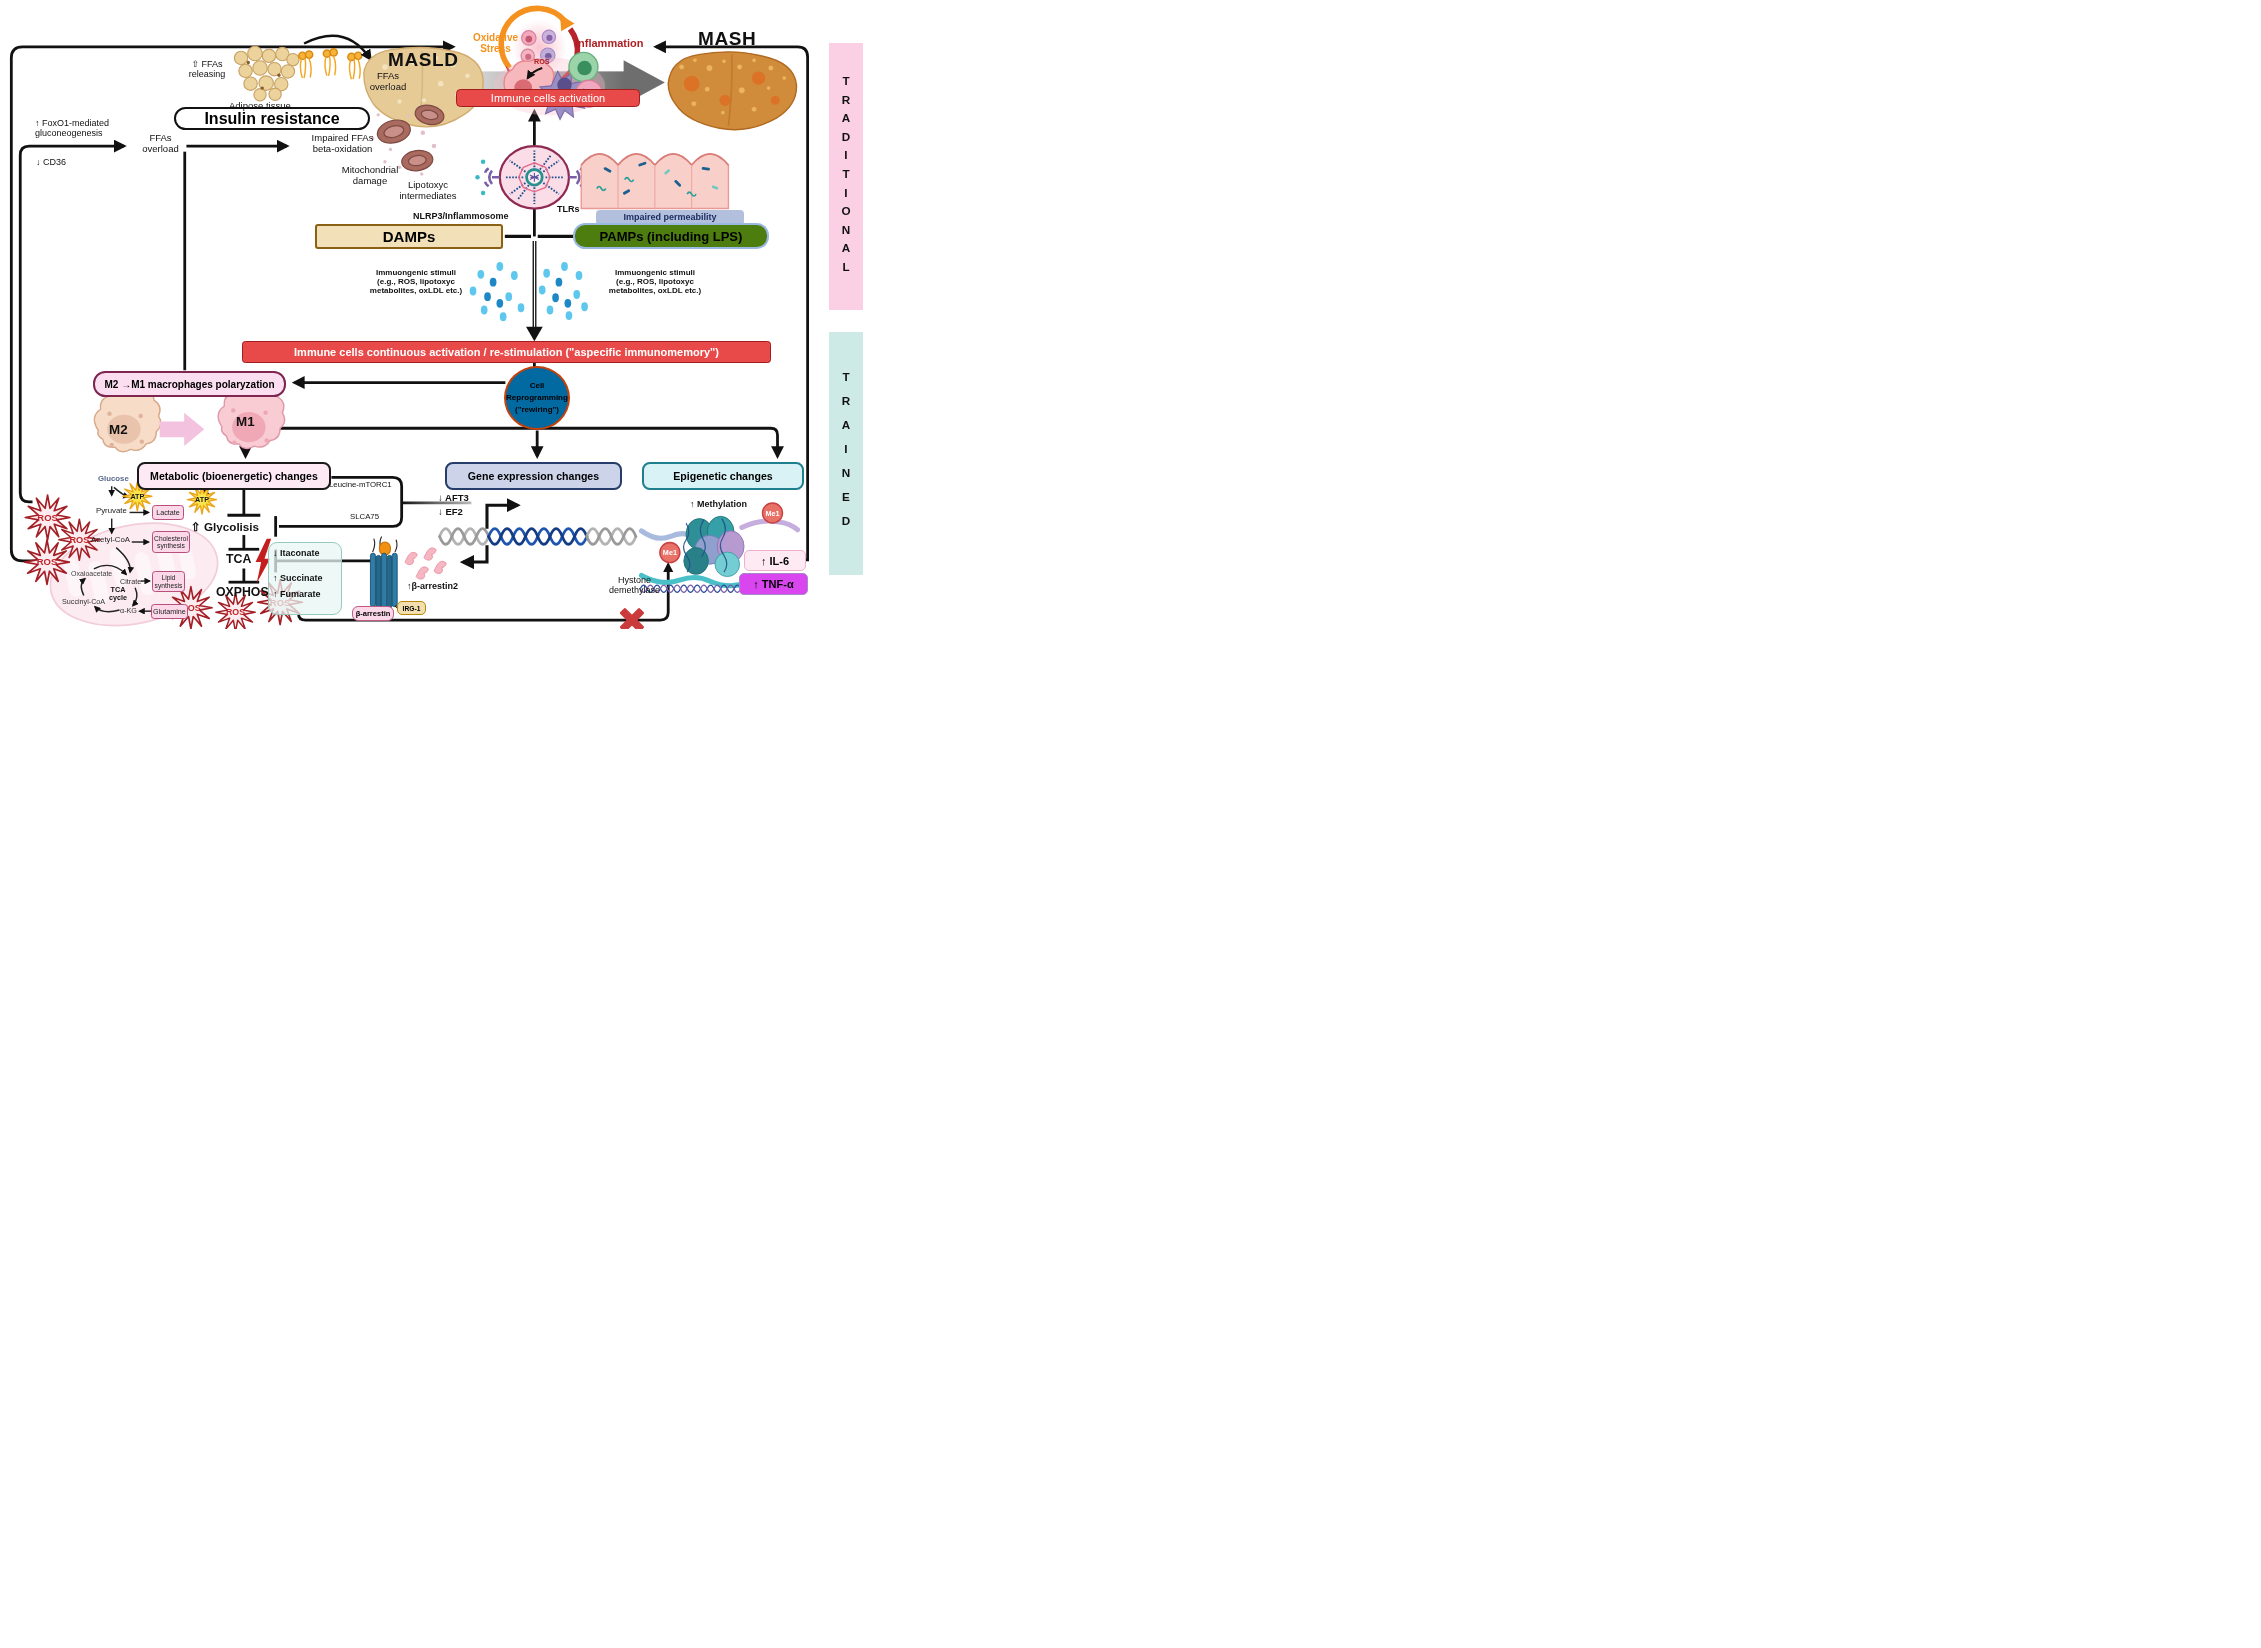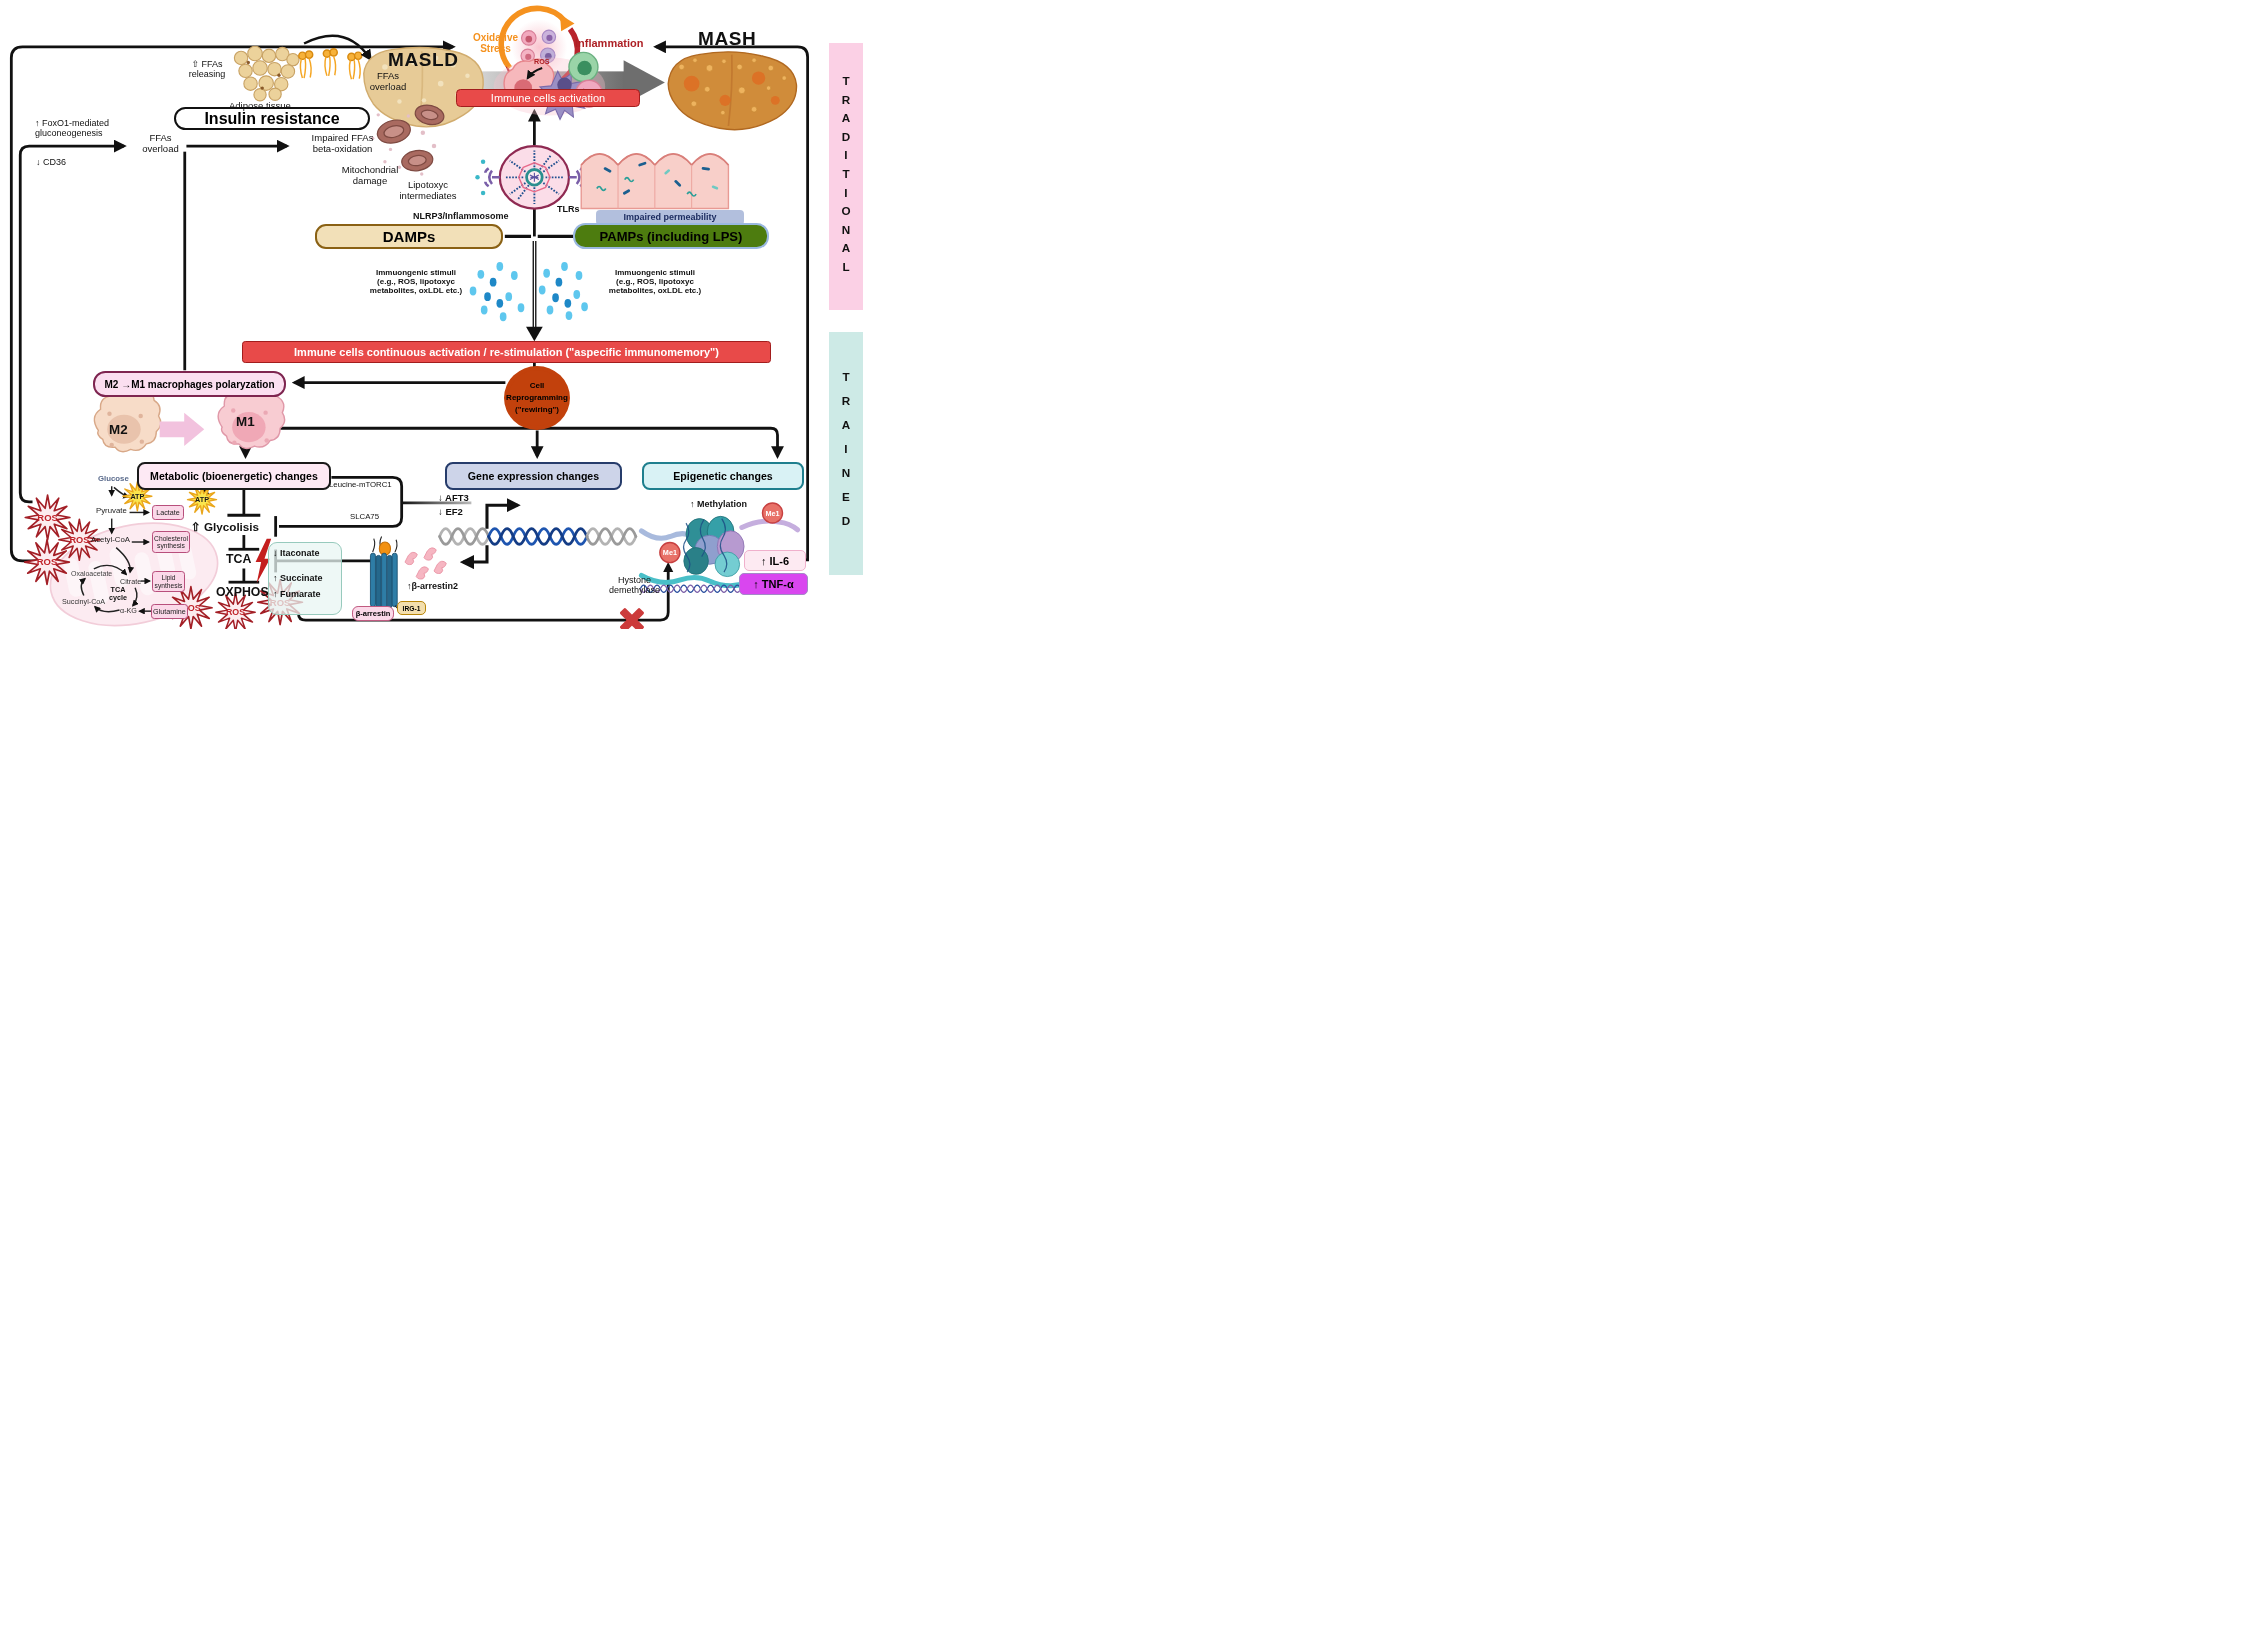--- a/index.html
+++ b/index.html
@@ -521,30 +521,30 @@
 <div class="lbl c" style="left:300px;top:133px;width:85px;font-size:9.5px;">Impaired FFAs
 beta-oxidation</div>
 <div class="lbl c" style="left:332px;top:165px;width:76px;font-size:9.5px;">Mitochondrial
 damage</div>
 <div class="lbl c" style="left:386px;top:180px;width:84px;font-size:9.5px;">Lipotoxyc
 intermediates</div>
 
 <div class="lbl b" style="left:413px;top:211px;width:117px;font-size:9px;">NLRP3/Inflammosome</div>
 <div class="lbl b" style="left:557px;top:204px;width:33px;font-size:9px;">TLRs</div>
 <div class="box" style="left:596px;top:210px;width:148px;height:14.5px;background:rgba(165,180,215,0.85);border-radius:4px;color:#1a2a5e;font-weight:bold;font-size:9px;">Impaired permeability</div>
-<div class="box" style="left:315px;top:224px;width:188px;height:24.5px;background:#f2e0b8;border:2.2px solid #8a6114;border-radius:11px;font-size:15px;font-weight:bold;">DAMPs</div>
+<div class="box" style="left:315px;top:224px;width:188px;height:24.5px;background:#f2e0b8;border:2.2px solid #8a6114;border-radius:3px;font-size:15px;font-weight:bold;">DAMPs</div>
 <div class="box" style="left:573px;top:223px;width:196px;height:26px;background:#4d7c0f;border:2.8px solid #9ab8e0;border-radius:12.3px;font-size:13px;font-weight:bold;">PAMPs (including LPS)</div>
 <div class="lbl b c" style="left:360px;top:269px;width:112px;font-size:8px;">Immuongenic stimuli
 (e.g., ROS, lipotoxyc
 metabolites, oxLDL etc.)</div>
 <div class="lbl b c" style="left:599px;top:269px;width:112px;font-size:8px;">Immuongenic stimuli
 (e.g., ROS, lipotoxyc
 metabolites, oxLDL etc.)</div>
 <div class="box" style="left:242px;top:341px;width:529px;height:22px;background:#e84a49;border:1.7px solid #a21d1d;border-radius:3.3px;color:#fff;font-size:11px;font-weight:600;">Immune cells continuous activation / re-stimulation ("aspecific immunomemory")</div>
-<div class="box" style="left:504px;top:366px;width:66px;height:64px;background:#c2410c;border:4px solid #c2410c;border-radius:50%;font-size:8px;font-weight:bold;white-space:pre-line;line-height:1.5;">Cell
+<div class="box" style="left:504px;top:366px;width:66px;height:64px;background:#0369a1;border:2px solid #c2410c;border-radius:50%;font-size:8px;font-weight:bold;white-space:pre-line;line-height:1.5;">Cell
 Reprogramming
 ("rewiring")</div>
 <div class="box" style="left:93px;top:371px;width:193px;height:26px;background:#fbdff0;border:2.2px solid #7e2550;border-radius:12.3px;font-size:10px;font-weight:bold;">M2 →M1 macrophages polaryzation</div>
 <div class="lbl b" style="left:109px;top:422px;width:30px;font-size:13.4px;">M2</div>
 <div class="lbl b" style="left:236px;top:414px;width:29px;font-size:13.4px;">M1</div>
 
 <div class="box" style="left:137px;top:462px;width:194px;height:28px;background:#fde9f4;border:2px solid #1a1a1a;border-radius:7.8px;font-size:10.6px;font-weight:bold;">Metabolic (bioenergetic) changes</div>
 <div class="box" style="left:445px;top:462px;width:177px;height:28px;background:#cdd4e9;border:2px solid #263c6b;border-radius:7.8px;font-size:10.6px;font-weight:bold;">Gene expression changes</div>
 <div class="box" style="left:642px;top:462px;width:162px;height:28px;background:#d9f2f5;border:2px solid #1f7f8e;border-radius:7.8px;font-size:10.6px;font-weight:bold;">Epigenetic changes</div>
 

